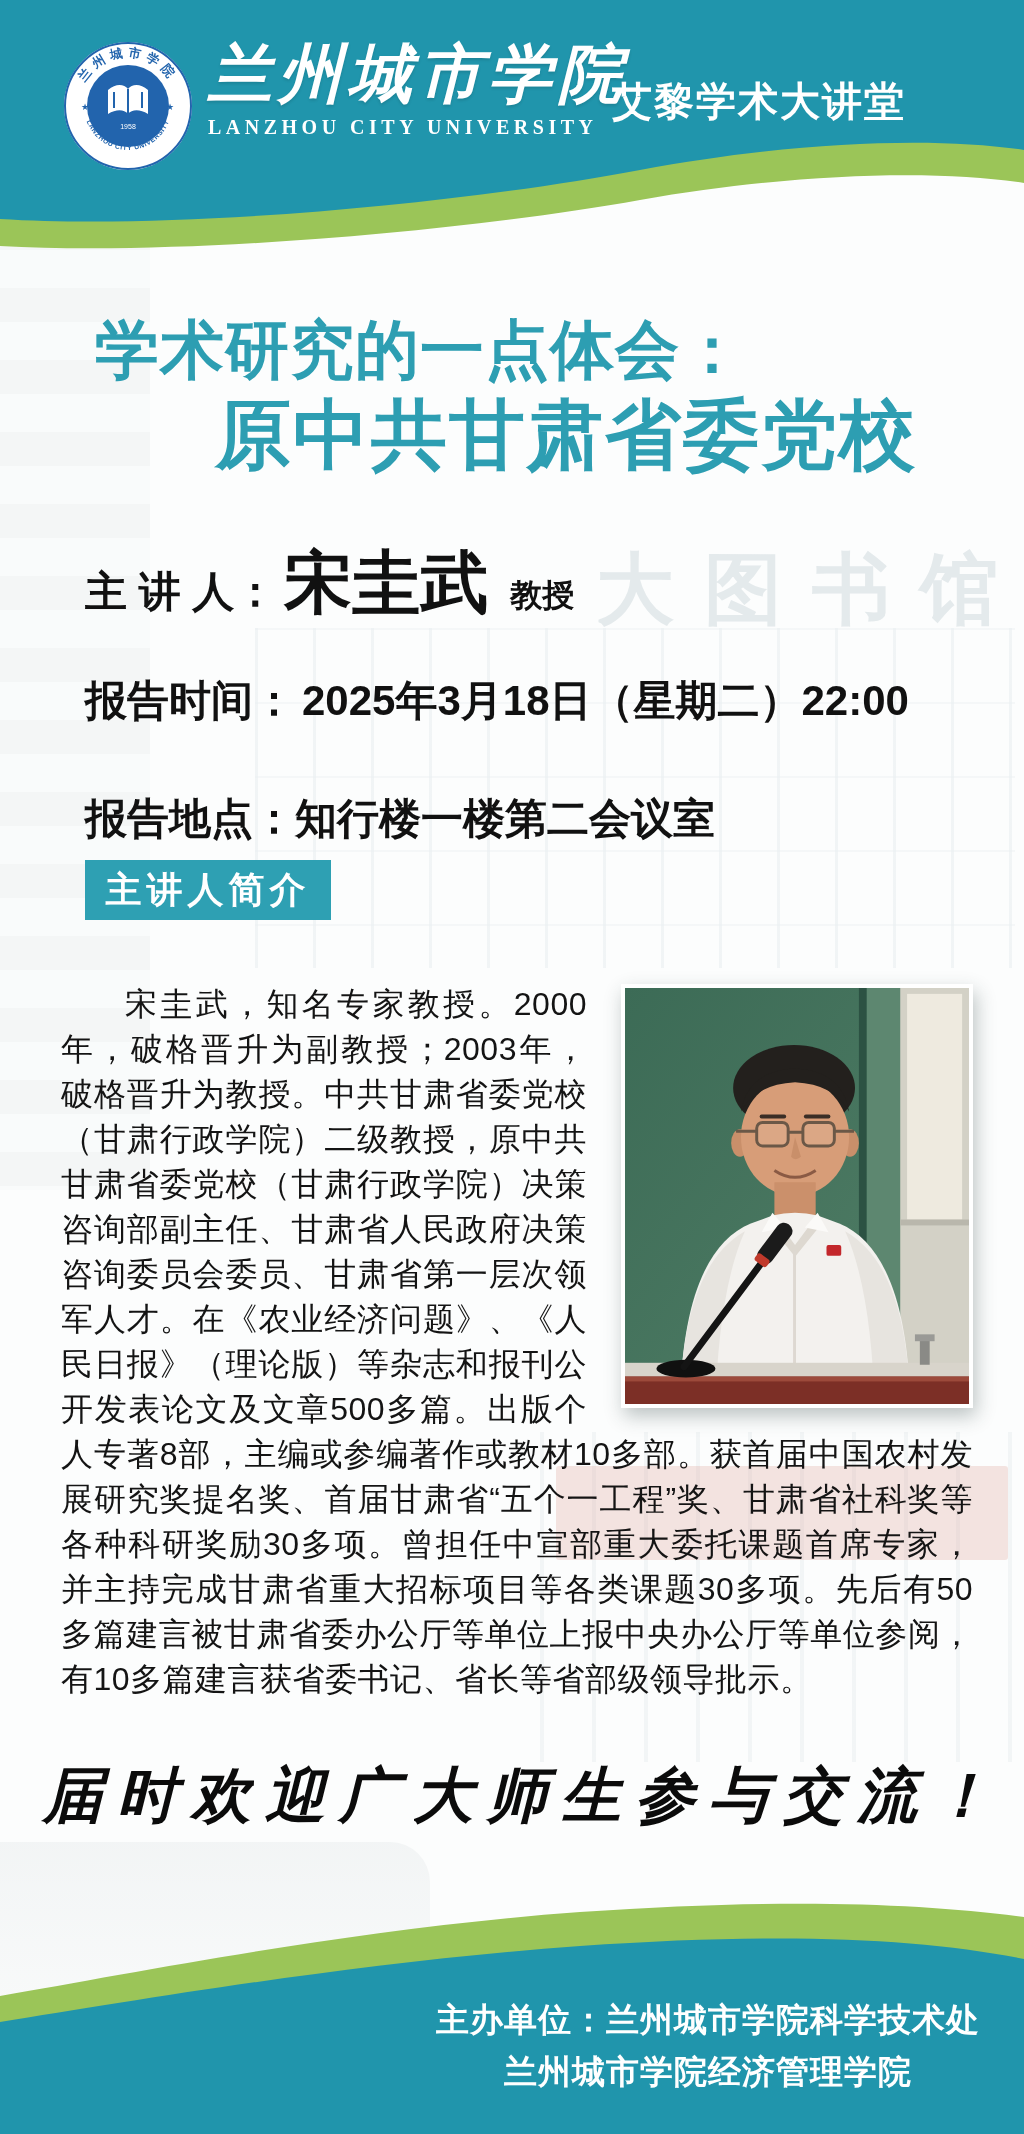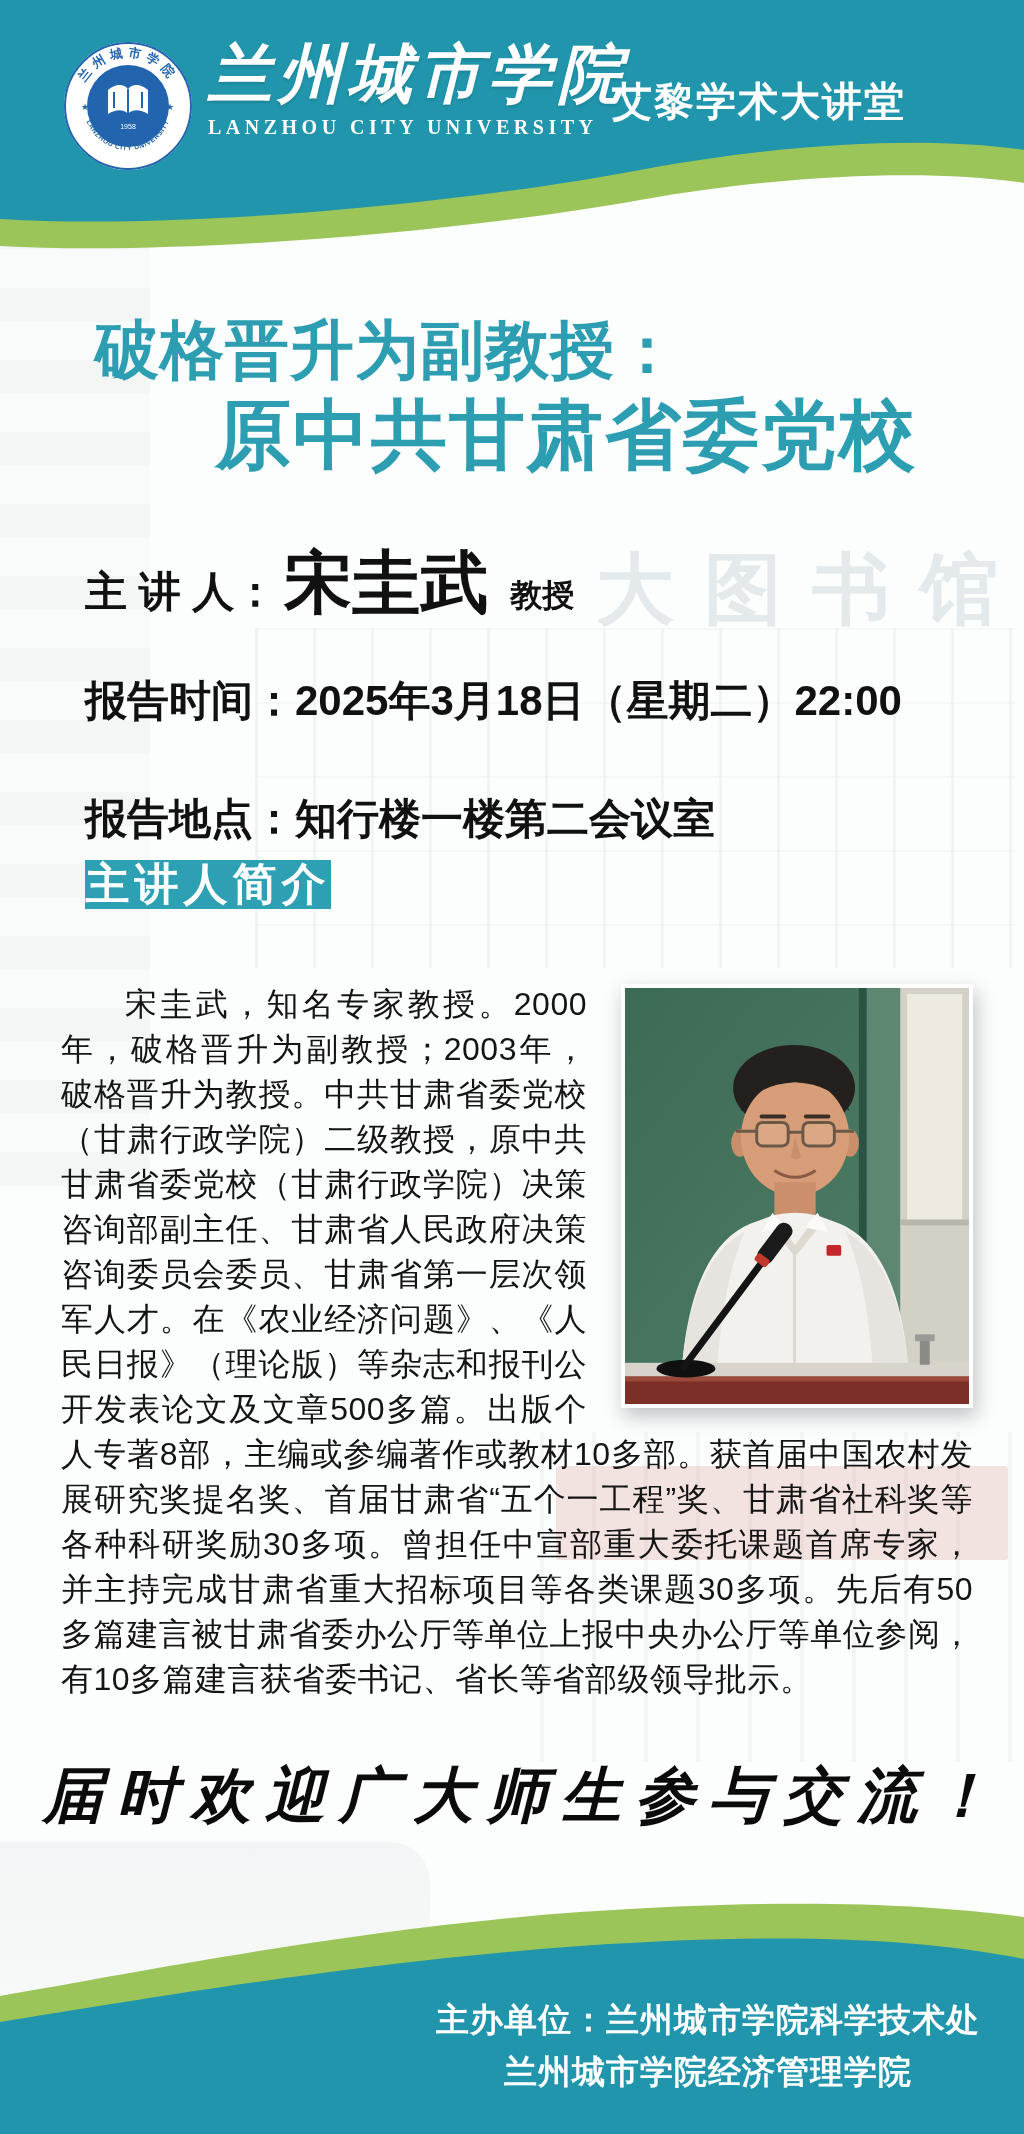--- a/index.html
+++ b/index.html
@@ -46,26 +46,26 @@
     letter-spacing:2px;white-space:nowrap;}
 
   
   .info-rows{position:absolute;left:85px;top:538px;z-index:2;color:#111;}
   .info-row{display:flex;align-items:baseline;white-space:nowrap;}
   .info-row .label{font-size:42px;font-weight:bold;}
   .info-row .value{font-size:42px;font-weight:bold;}
   .info-row.row-speaker{margin-bottom:44px;}
   .info-row.row-speaker .value{font-size:68px;margin-left:8px;}
   .info-row.row-speaker .note{font-size:32px;font-weight:bold;margin-left:22px;}
-  .info-row.row-time{margin-bottom:62px;}
-
-  
-  .section-badge{position:absolute;left:85px;top:860px;z-index:2;width:246px;height:49px;
+  .info-row.row-time{margin-bottom:62px;gap:7px;}
+
+  
+  .section-badge{position:absolute;left:85px;top:860px;z-index:2;width:246px;height:60px;
     background:#2ea0b3;color:#fff;display:flex;align-items:center;justify-content:center;
-    font-size:44px;font-weight:bold;letter-spacing:5px;}
+    font-size:36px;font-weight:bold;letter-spacing:5px;}
 
   
   .bio{position:absolute;left:61px;top:982px;width:912px;z-index:2;}
   .photo-frame{float:right;width:344px;margin:2px 0 18px 34px;background:#fff;padding:4px;
     box-shadow:3px 8px 18px rgba(40,60,60,.3);}
   .photo-frame svg{display:block;width:344px;height:416px;}
   .bio p{margin:0;font-size:32px;line-height:45px;color:#141414;text-align:justify;
     text-indent:2em;letter-spacing:.5px;}
 
   
@@ -120,21 +120,21 @@
       </svg>
     </div>
     <div class="uni-name-block">
       <div class="uni-name-zh">兰州城市学院</div>
       <div class="uni-name-en">LANZHOU CITY UNIVERSITY</div>
     </div>
     <div class="program-name">艾黎学术大讲堂</div>
   </div>
 
   <div class="lecture-title">
-    <div class="t1">破格晋升为副教授：</div>
+    <div class="t1">学术研究的一点体会：</div>
     <div class="t2">原中共甘肃省委党校</div>
   </div>
 
   <div class="info-rows">
     <div class="info-row row-speaker">
       <span class="label">主 讲 人：</span>
       <span class="value">宋圭武</span>
       <span class="note">教授</span>
     </div>
     <div class="info-row row-time">

